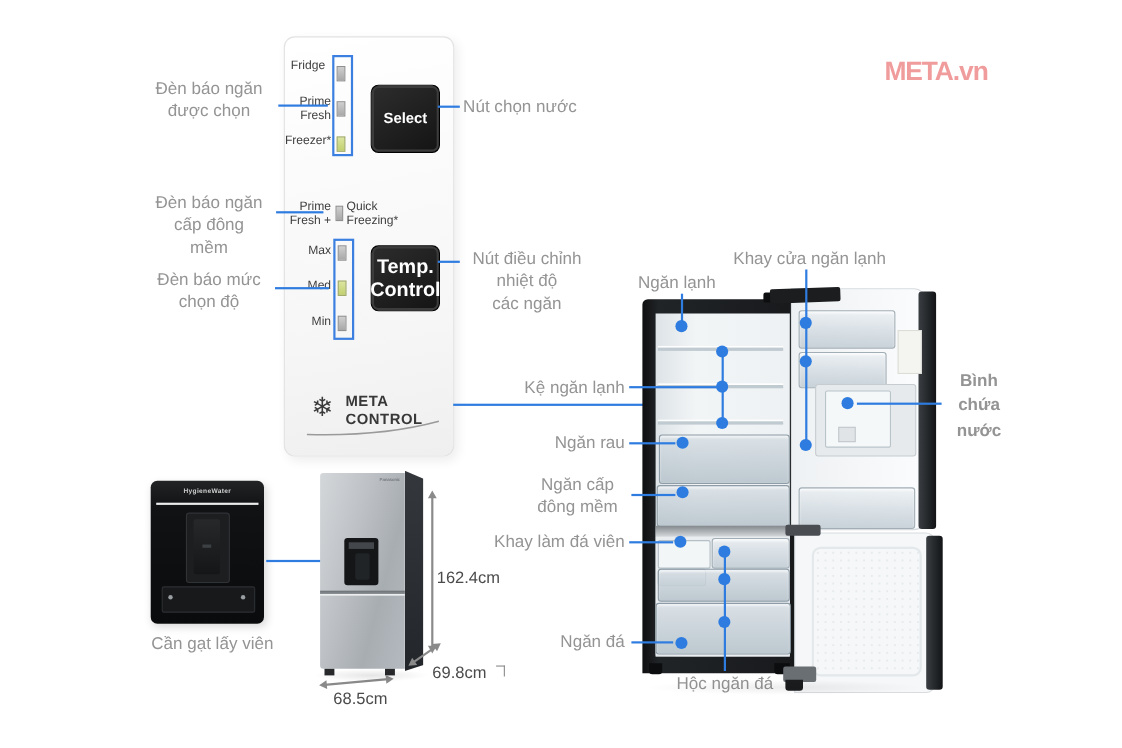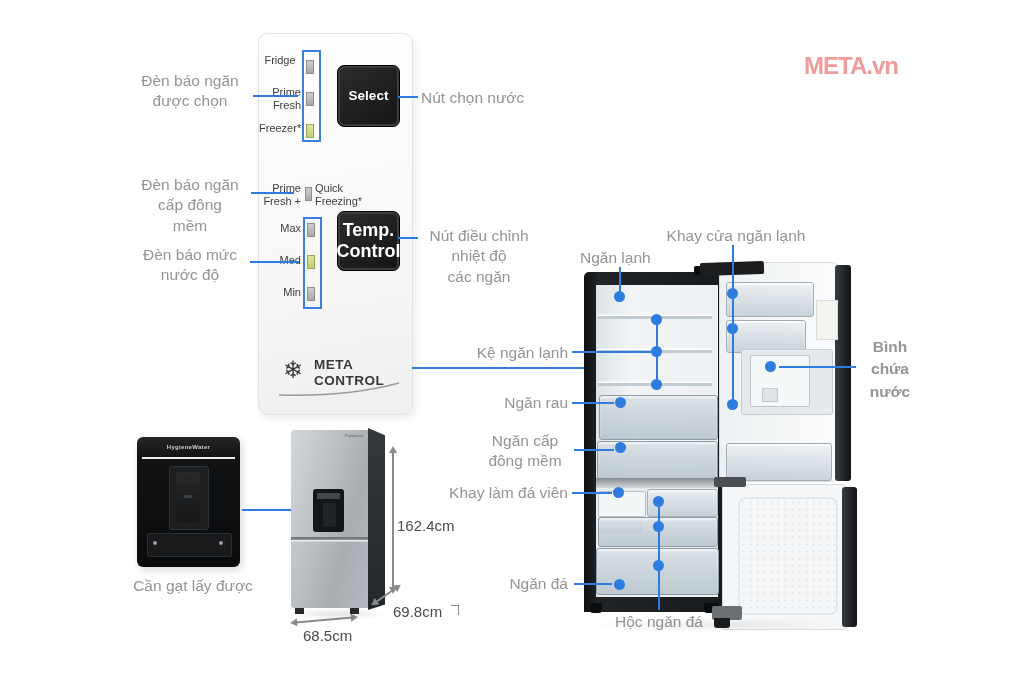--- a/index.html
+++ b/index.html
@@ -16,21 +16,21 @@
   .panel{position:absolute;left:258px;top:33px;width:153px;height:380px;border-radius:10px;
          background:linear-gradient(170deg,#ffffff 0%,#f6f6f6 70%,#efefef 100%);
          border:1px solid #e2e2e2;box-shadow:3px 4px 10px rgba(0,0,0,.07);}
   .plbl{position:absolute;font-size:11px;color:#3e3e3e;line-height:1.18;white-space:pre-line;}
   .lightbox{position:absolute;border:2px solid #3b7fe0;background:transparent;}
   .bar{position:absolute;width:6px;height:12px;background:linear-gradient(#cfcfcf,#a8a8a8);border:1px solid #8f8f8f;}
   .bar.on{background:linear-gradient(#dce5a0,#c2d06e);border-color:#9aa55a;}
   .btn-dark{position:absolute;background:linear-gradient(145deg,#2d2d2d,#141414);
             border:1px solid #000;border-radius:7px;box-shadow:inset 0 0 0 2px #3c3c3c;
             color:#fff;display:flex;align-items:center;justify-content:center;
-            font-size:13.5px;font-weight:600;white-space:pre-line;text-align:center;line-height:1.15;}
+            font-size:13.5px;font-weight:600;white-space:pre-line;text-align:center;line-height:1.15;margin-top:12px;}
   
   .bin{position:absolute;background:linear-gradient(180deg,rgba(230,236,240,.55),rgba(193,204,212,.85));
        border:1px solid #a2aeb6;border-radius:3px;box-shadow:inset 0 2px 2px rgba(255,255,255,.7);}
   .drawer{position:absolute;background:linear-gradient(180deg,rgba(214,222,228,.8),rgba(184,196,204,.9));
        border:1px solid #8d9ca6;border-radius:3px;box-shadow:inset 0 2px 2px rgba(255,255,255,.6);}
   .shelf{position:absolute;height:3px;background:#c0cad1;box-shadow:0 -1.5px 0 rgba(255,255,255,.9);}
   
   .dim{position:absolute;font-size:15px;color:#4b4b4b;}
   .dline{position:absolute;background:#8a8a8a;}
   .tri{position:absolute;width:0;height:0;}
@@ -88,21 +88,21 @@
 
   <div class="cl" style="left:421px;top:88px;width:140px;">Nút chọn nước</div>
   <div class="ln" style="left:398px;top:96px;width:20px;height:1.5px;"></div>
 
   <div class="cl ctr" style="left:128px;top:175px;width:124px;">Đèn báo ngăn
 cấp đông
 mềm</div>
   <div class="ln" style="left:251px;top:192px;width:43px;height:1.5px;"></div>
 
   <div class="cl ctr" style="left:128px;top:245px;width:124px;">Đèn báo mức
-nước độ</div>
+chọn độ</div>
   <div class="ln" style="left:250px;top:261px;width:49px;height:1.5px;"></div>
 
   <div class="cl ctr" style="left:419px;top:226px;width:120px;">Nút điều chỉnh
 nhiệt độ
 các ngăn</div>
   <div class="ln" style="left:398px;top:237px;width:20px;height:1.5px;"></div>
 
   <div class="ln" style="left:412px;top:367px;width:185px;height:1.5px;"></div>
 
   <div class="abs" style="left:580px;top:260px;width:280px;height:372px;">
@@ -230,19 +230,19 @@
   <div class="abs" style="left:137px;top:437px;width:103px;height:130px;border-radius:6px;background:linear-gradient(180deg,#222426 0%,#101214 18%,#0a0b0c 100%);box-shadow:2px 3px 8px rgba(0,0,0,.15);">
     <div class="abs ctr" style="left:0;top:7px;width:103px;font-size:6px;font-weight:bold;color:#cfcfcf;letter-spacing:.3px;">HygieneWater</div>
     <div class="abs" style="left:5px;top:20px;width:93px;height:2px;background:#ececec;"></div>
     <div class="abs" style="left:32px;top:29px;width:38px;height:62px;background:#1c1e20;border:1px solid #303336;border-radius:3px;"></div>
     <div class="abs" style="left:39px;top:35px;width:24px;height:50px;background:linear-gradient(#26282a,#141618);border-radius:2px;"></div>
     <div class="abs" style="left:47px;top:58px;width:8px;height:3px;background:#3c4043;"></div>
     <div class="abs" style="left:10px;top:96px;width:83px;height:22px;background:#17191b;border:1px solid #2c2f32;border-radius:2px;"></div>
     <div class="abs" style="left:16px;top:104px;width:4px;height:4px;border-radius:50%;background:#9a9ea2;"></div>
     <div class="abs" style="left:82px;top:104px;width:4px;height:4px;border-radius:50%;background:#9a9ea2;"></div>
   </div>
-  <div class="cl ctr" style="left:115px;top:576px;width:156px;">Cần gạt lấy được</div>
+  <div class="cl ctr" style="left:115px;top:576px;width:156px;">Cần gạt lấy viên</div>
   <div class="ln" style="left:242px;top:509px;width:49px;height:1.5px;"></div>
 
   <div class="abs" style="left:285px;top:608px;width:105px;height:12px;background:radial-gradient(ellipse at center,rgba(0,0,0,.10),transparent 70%);"></div>
   <div class="abs" style="left:585px;top:618px;width:255px;height:14px;background:radial-gradient(ellipse at center,rgba(0,0,0,.07),transparent 70%);"></div>
 
 </div>
 
 </body></html>

